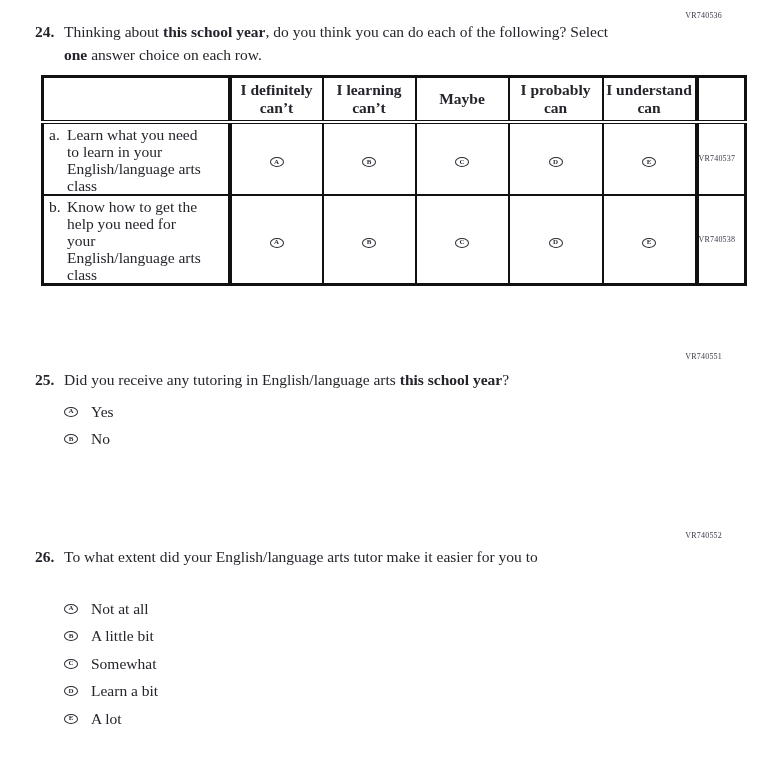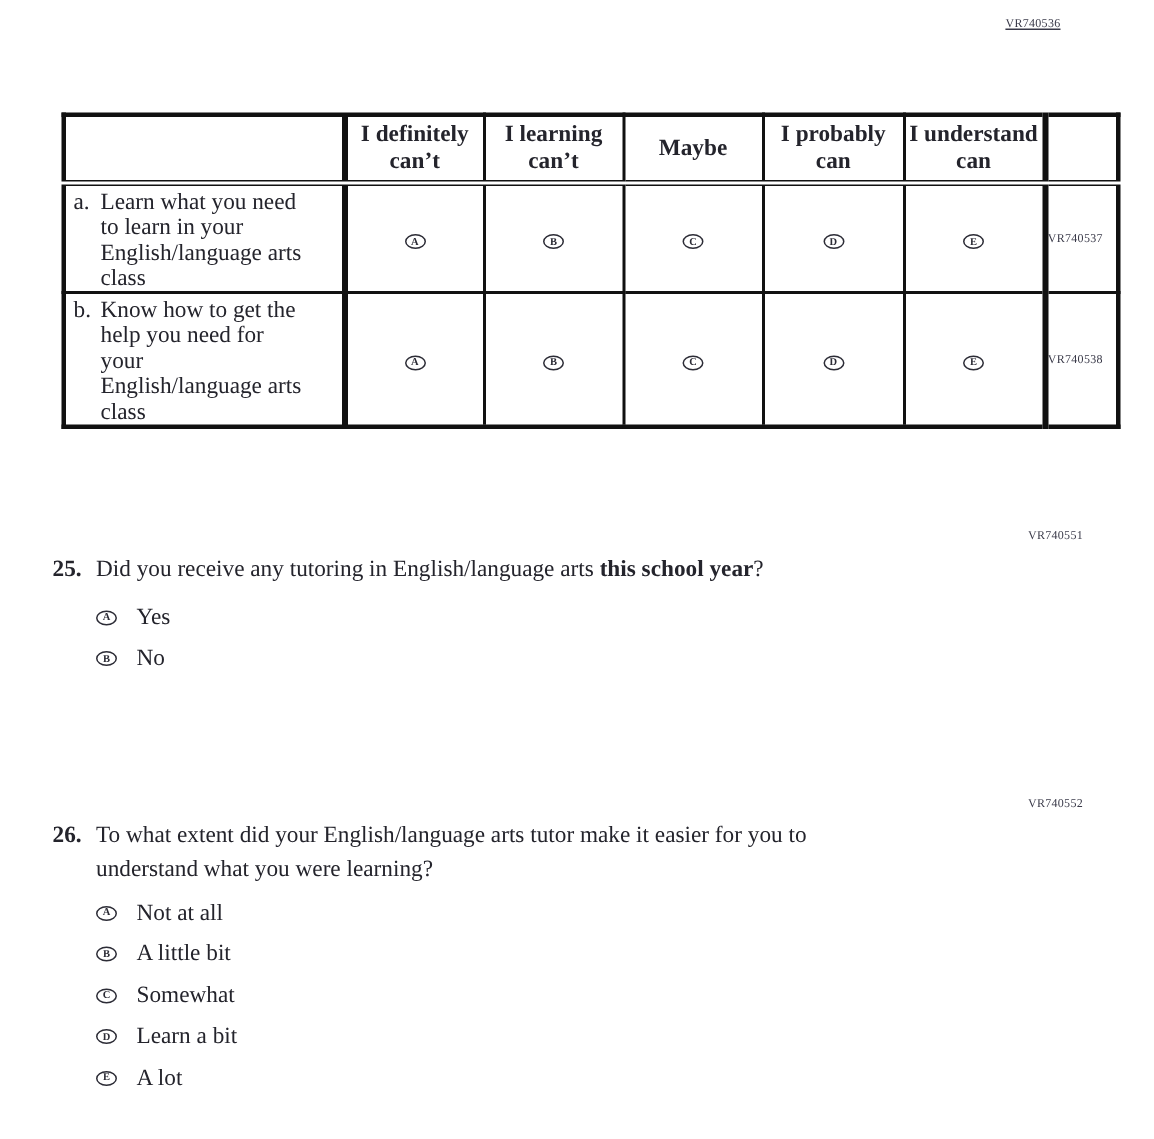--- a/index.html
+++ b/index.html
@@ -6,21 +6,21 @@
   .page {
     position:relative; width:769px; height:759px; background:#ffffff;
     font-family:"Liberation Serif","DejaVu Serif",serif;
     color:#24242c; overflow:hidden;
   }
   
   .vr {
     position:absolute; font-size:8px; letter-spacing:.2px; color:#3a3a49;
     font-family:"Liberation Serif","DejaVu Serif",serif;
   }
-  #vr-q24 { top:11px;  right:62px;text-decoration:underline; }
+  #vr-q24 { top:11px;  right:47px; }
   #vr-q25 { top:352px; right:47px; }
   #vr-q26 { top:531px; right:47px; }
 
   
   .question { position:absolute; display:flex; font-size:15.5px; line-height:23px; }
   .qnum { font-weight:bold; width:29px; flex:none; }
   .pline { white-space:nowrap; }
   #q24 { left:35px; top:20px; }
   #q25 { left:35px; top:368px; }
   #q26 { left:35px; top:545px; }
@@ -69,20 +69,27 @@
 </style>
 </head>
 <body>
 
 <div class="page">
 
   <span class="vr" id="vr-q24">VR740536</span>
   <span class="vr" id="vr-q25">VR740551</span>
   <span class="vr" id="vr-q26">VR740552</span>
 
+  <div class="question" id="q24">
+    <span class="qnum">24.</span>
+    <div class="qtext">
+        <div class="pline"><span>Thinking about </span><b>this school year</b><span>, do you think you can do each of the following? Select</span></div>
+        <div class="pline"><b>one</b><span> answer choice on each row.</span></div>
+      </div>
+  </div>
 
   <table class="qtable">
     <colgroup>
       <col style="width:187px">
         <col style="width:93px">
         <col style="width:93px">
       <col style="width:93px">
         <col style="width:94px">
         <col style="width:94px">
       <col style="width:49px">
@@ -155,21 +162,20 @@
       <div class="opt">
         <span class="bubble">B</span>
         <span class="optlabel">No</span>
       </div>
     </div>
 
   <div class="question" id="q26">
     <span class="qnum">26.</span>
     <div class="qtext">
         <div class="pline"><span>To what extent did your English/language arts tutor make it easier for you to</span></div>
-        <div class="pline"><span>understand what you were learning?</span></div>
       </div>
   </div>
   <div class="options" id="q26-options">
       <div class="opt">
         <span class="bubble">A</span>
         <span class="optlabel">Not at all</span>
       </div>
       <div class="opt">
         <span class="bubble">B</span>
         <span class="optlabel">A little bit</span>

